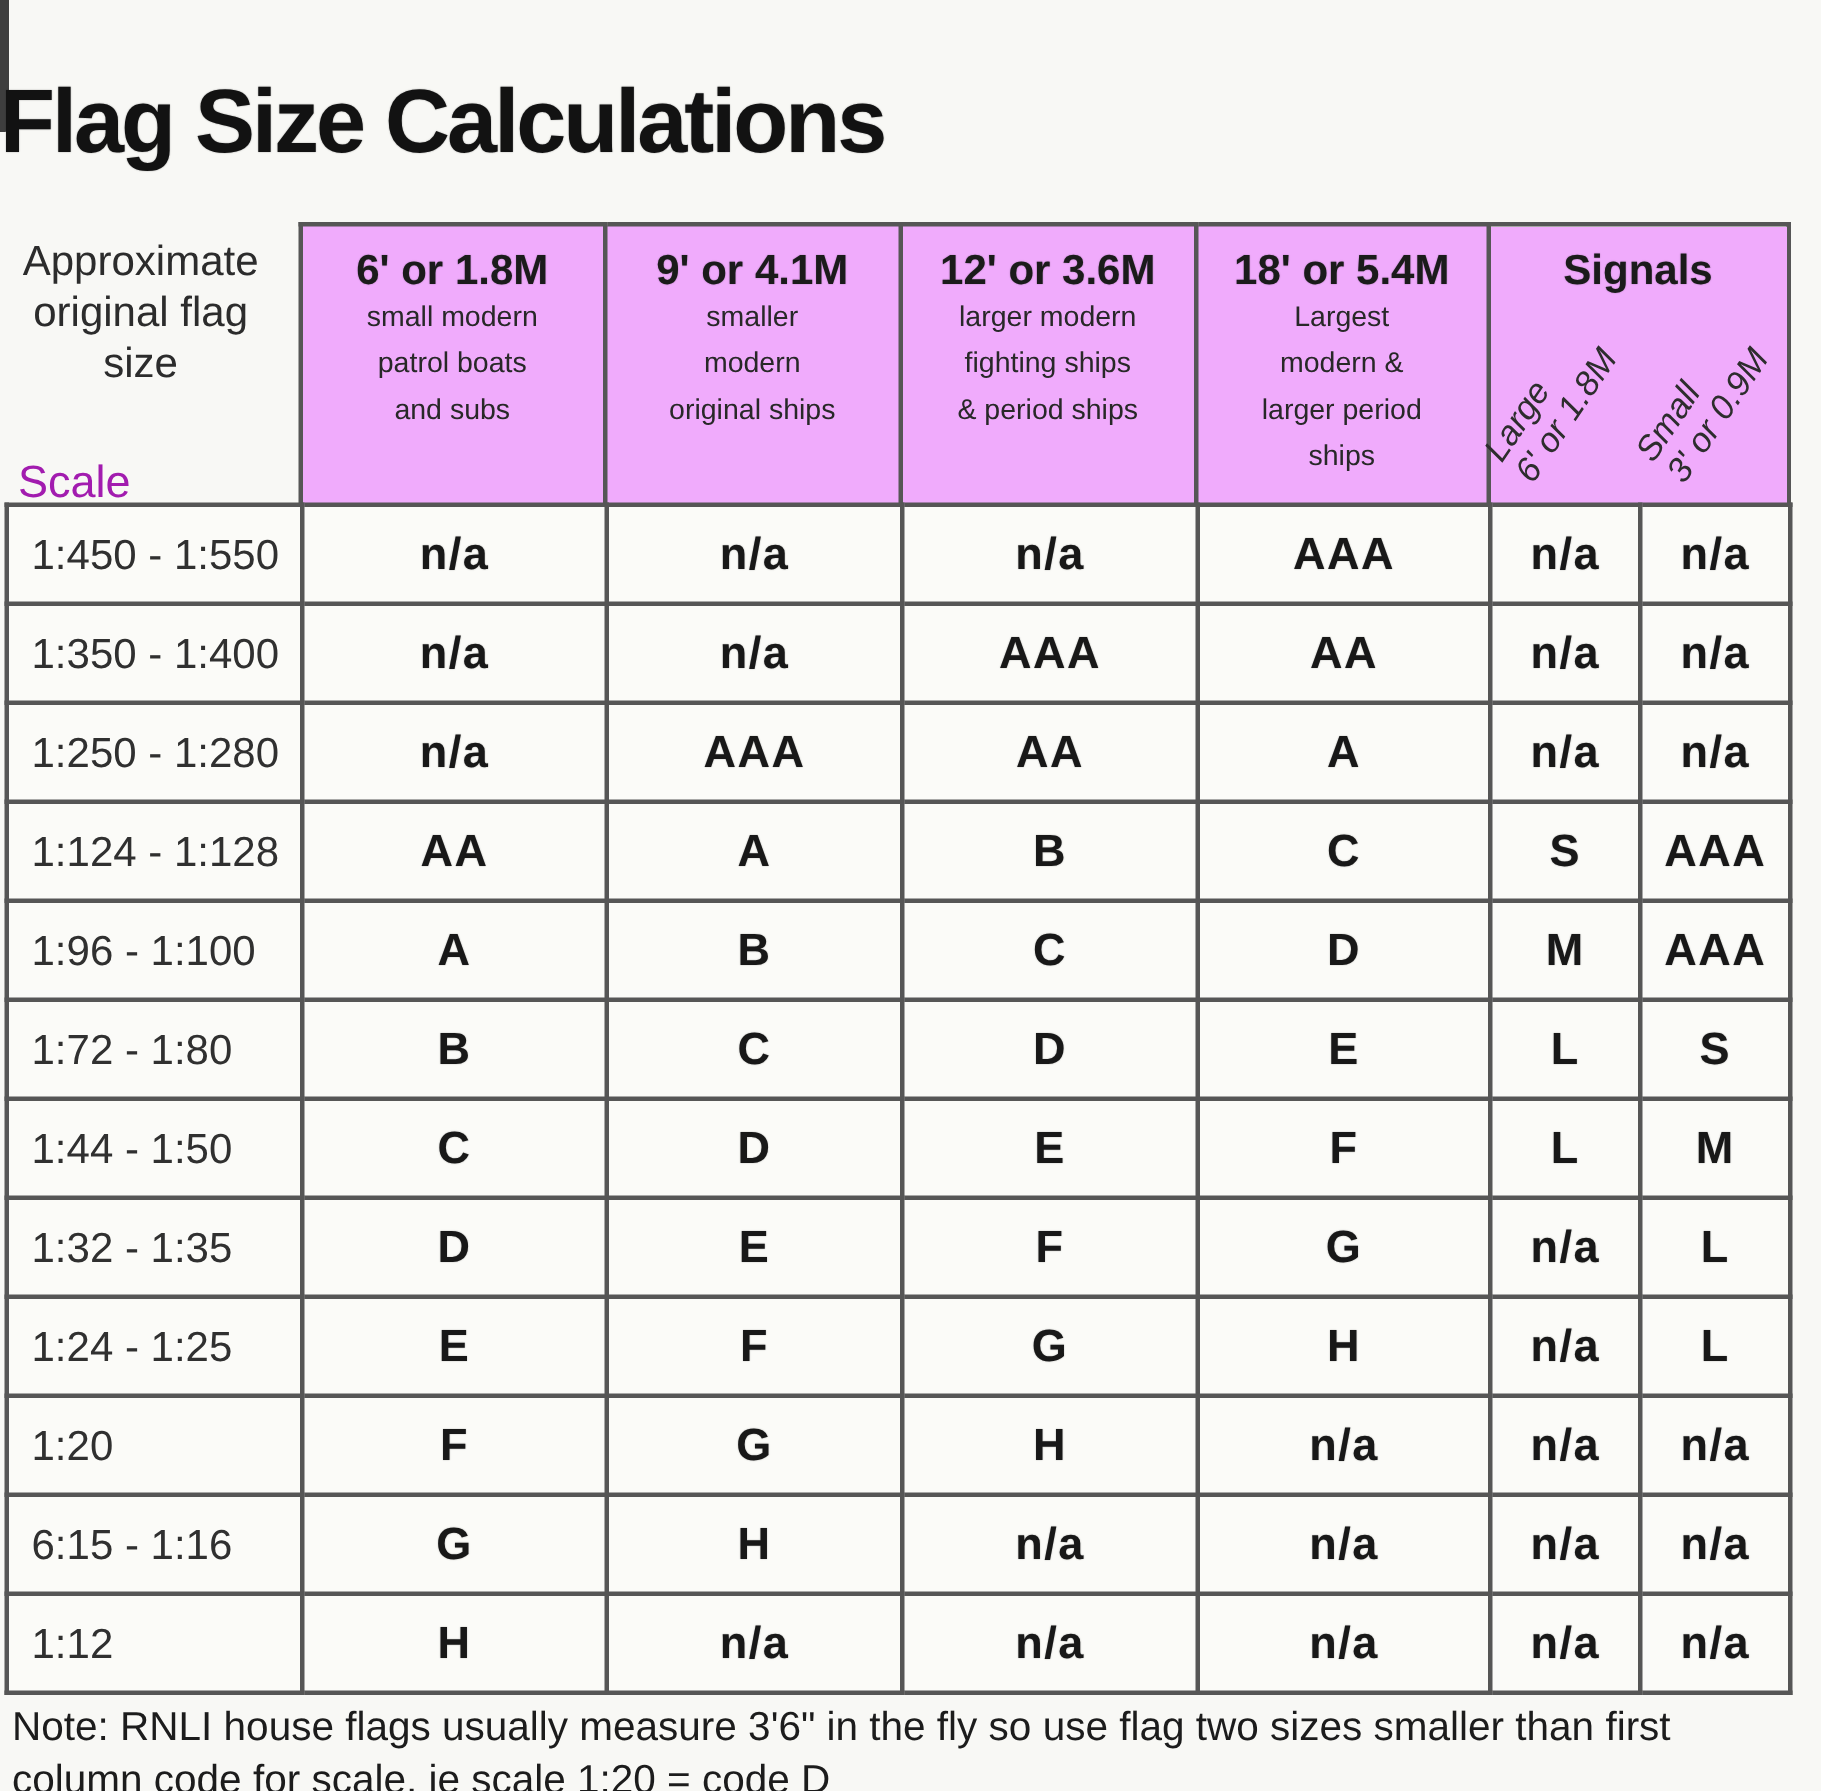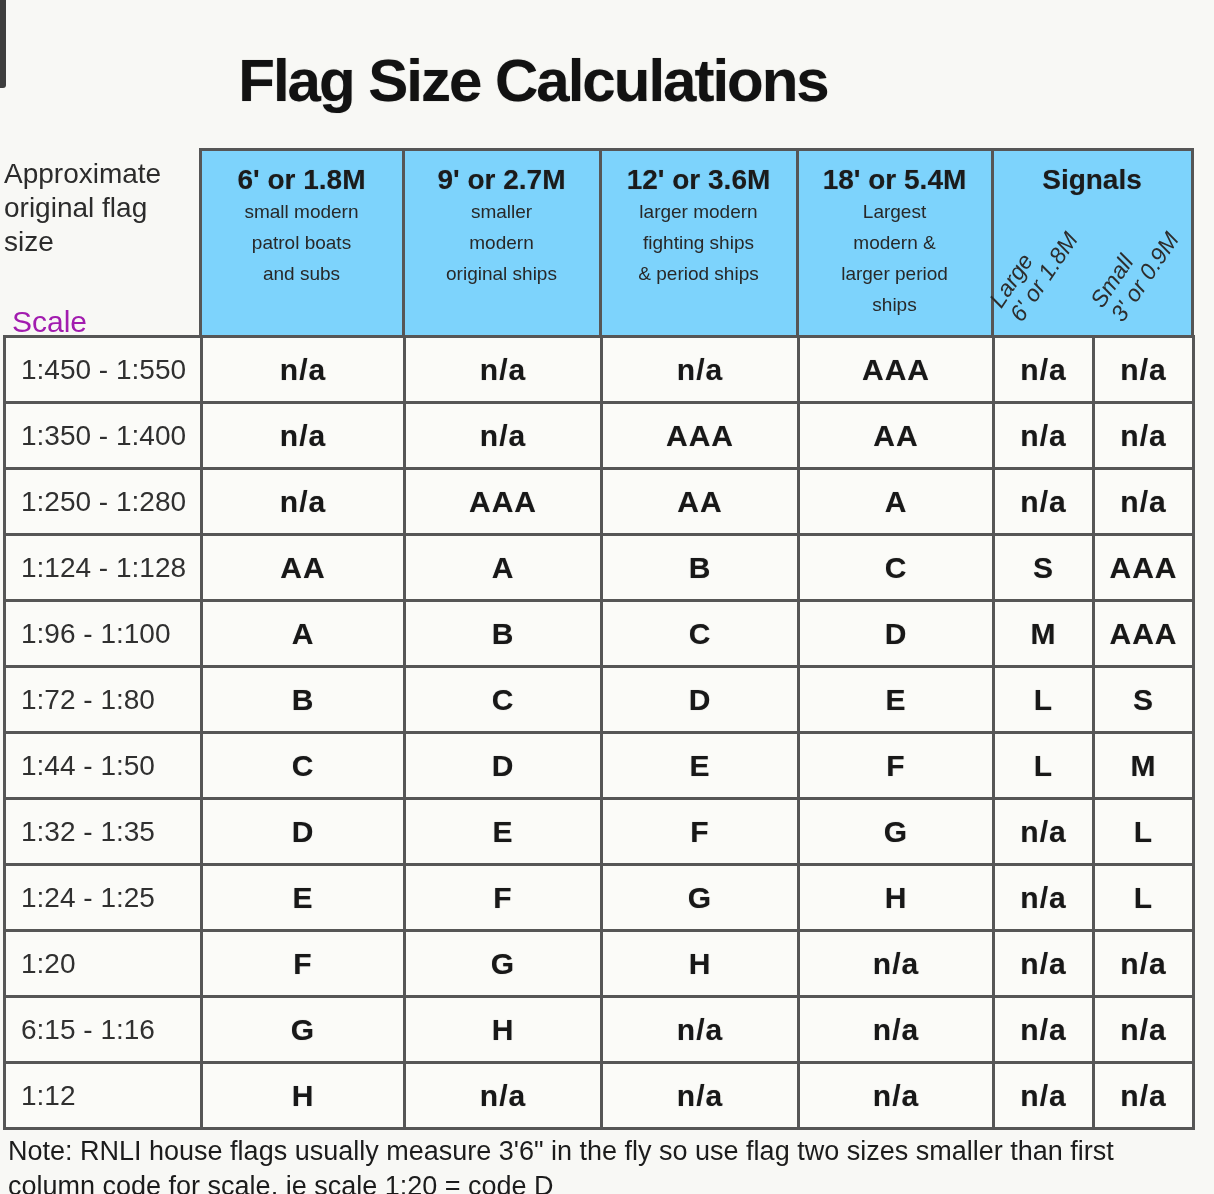--- a/index.html
+++ b/index.html
@@ -16,40 +16,39 @@
   .edge-mark {
     position: absolute; left: 0; top: 0;
     width: 6px; height: 88px;
     background: #1d1d1d;
     border-radius: 0 0 3px 0;
     opacity: .85;
   }
 
   .title {
     position: absolute; top: 46px; left: 0; width: 1066px;
-    text-align: center;
     font-size: 60px; font-weight: bold; letter-spacing: -2px;
     color: #121212;
     text-shadow: 0 0 1px rgba(20,20,20,.45);
   }
 
   table { border-collapse: collapse; table-layout: fixed; position: absolute; left: 3px; }
 
   
   .header-table { top: 148px; }
   .header-table td { height: 182px; vertical-align: top; }
   .hbox {
     border: 3px solid #565656;
     text-align: center;
     padding: 8px 4px 0;
-    background: #7dd3fc;
+    background: #f0abfc;
   }
   .corner { border: none; position: relative; }
   .approx {
-    text-align: left; padding: 6px 14px 0 0;
+    text-align: center; padding: 6px 14px 0 0;
     font-size: 28px; line-height: 34px; color: #2c2c2c;
     white-space: pre-line;
   }
   .scale-lab {
     position: absolute; left: 9px; bottom: 4px;
     font-size: 30px; color: #a21caf;
   }
   .hsize {
     font-size: 28px; font-weight: bold; color: #1b1b1b;
     line-height: 33px; margin-top: 4px;
@@ -120,21 +119,21 @@
 size</div>
         <div class="scale-lab">Scale</div>
       </td>
       <td class="hbox">
         <div class="hsize">6' or 1.8M</div>
         <div class="hdesc">small modern
 patrol boats
 and subs</div>
       </td>
       <td class="hbox">
-        <div class="hsize">9' or 2.7M</div>
+        <div class="hsize">9' or 4.1M</div>
         <div class="hdesc">smaller
 modern
 original ships</div>
       </td>
       <td class="hbox">
         <div class="hsize">12' or 3.6M</div>
         <div class="hdesc">larger modern
 fighting ships
 &amp; period ships</div>
       </td>

